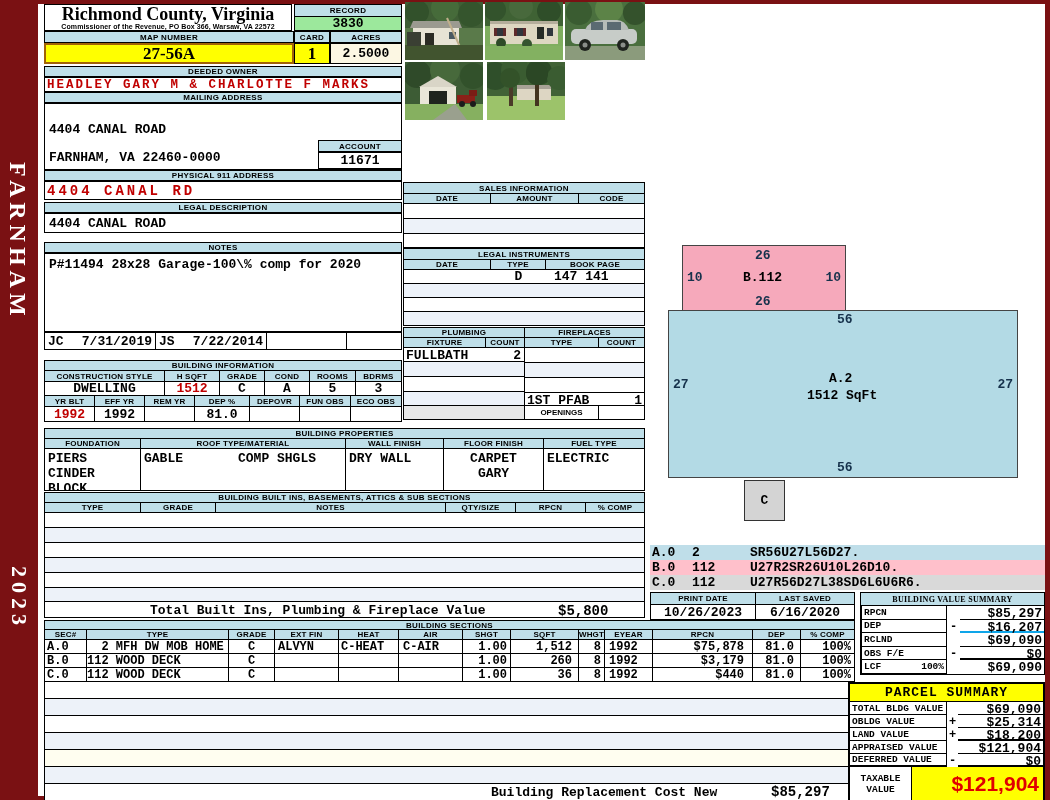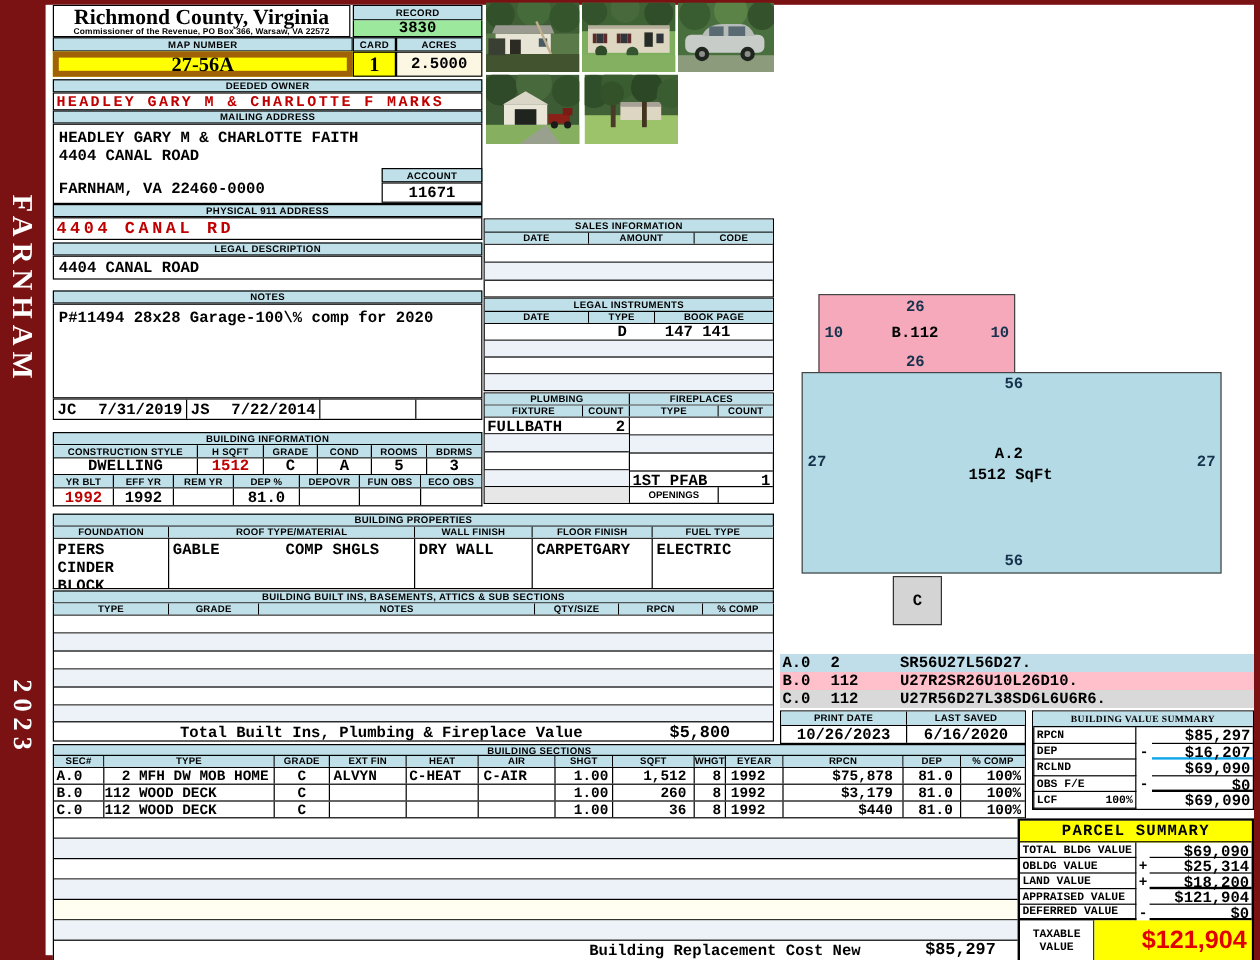--- a/index.html
+++ b/index.html
@@ -41,30 +41,29 @@
     <div style="font-weight:bold;font-size:7px;letter-spacing:.1px;">Commissioner of the Revenue, PO Box 366, Warsaw, VA 22572</div>
   </div>
 
   <div class="abs hdr" style="left:294px;top:4px;width:108px;height:13px;">RECORD</div>
   <div class="abs mono ctr" style="left:294px;top:17px;width:108px;height:14px;background:#9CE89C;border:1px solid #000;border-top:none;display:flex;align-items:center;justify-content:center;">3830</div>
 
   <div class="abs hdr" style="left:44px;top:31px;width:250px;height:12px;">MAP NUMBER</div>
   <div class="abs hdr" style="left:294px;top:31px;width:36px;height:12px;">CARD</div>
   <div class="abs hdr" style="left:330px;top:31px;width:72px;height:12px;">ACRES</div>
 
-  <div class="abs serif" style="left:44px;top:43px;width:250px;height:21px;background:#FFFF00;border:5px solid #a16207;font-weight:bold;font-size:17px;display:flex;align-items:center;justify-content:center;">27-56A</div>
+  <div class="abs serif" style="left:44px;top:43px;width:250px;height:21px;background:#FFFF00;border:2px solid #a16207;font-weight:bold;font-size:17px;display:flex;align-items:center;justify-content:center;">27-56A</div>
   <div class="abs serif" style="left:294px;top:43px;width:36px;height:21px;background:#FFFF00;border:1px solid #000;font-weight:bold;font-size:17px;display:flex;align-items:center;justify-content:center;">1</div>
   <div class="abs mono" style="left:330px;top:43px;width:72px;height:21px;background:#FCF7E3;border:1px solid #000;display:flex;align-items:center;justify-content:center;">2.5000</div>
 
   <div class="abs hdr" style="left:44px;top:66px;width:358px;height:11px;">DEEDED OWNER</div>
   <div class="abs wbox mono red" style="left:44px;top:77px;width:358px;height:15px;display:flex;align-items:center;letter-spacing:2px;padding-left:2px;font-size:12.5px;">HEADLEY GARY M &amp; CHARLOTTE F MARKS</div>
 
   <div class="abs hdr" style="left:44px;top:92px;width:358px;height:11px;">MAILING ADDRESS</div>
   <div class="abs wbox" style="left:44px;top:103px;width:358px;height:67px;">
-    <div class="mono" style="position:absolute;left:4px;top:3px;">HEADLEY GARY M &amp; CHARLOTTE FAITH</div>
     <div class="mono" style="position:absolute;left:4px;top:18px;">4404 CANAL ROAD</div>
     <div class="mono" style="position:absolute;left:4px;top:46px;">FARNHAM, VA 22460-0000</div>
   </div>
   <div class="abs hdr" style="left:318px;top:140px;width:84px;height:12px;">ACCOUNT</div>
   <div class="abs wbox mono" style="left:318px;top:152px;width:84px;height:17px;display:flex;align-items:center;justify-content:center;">11671</div>
 
   <div class="abs hdr" style="left:44px;top:170px;width:358px;height:11px;">PHYSICAL 911 ADDRESS</div>
   <div class="abs wbox mono red" style="left:44px;top:181px;width:358px;height:19px;display:flex;align-items:center;letter-spacing:3px;padding-left:2px;font-size:14px;">4404 CANAL RD</div>
 
   <div class="abs hdr" style="left:44px;top:202px;width:358px;height:11px;">LEGAL DESCRIPTION</div>
@@ -142,21 +141,21 @@
         <span class="mono">PIERS</span>
         <span class="mono">CINDER BLOCK</span>
       </div>
       <div class="cell" style="width:205px;align-items:flex-start;padding:2px 3px;">
         <span class="mono">GABLE</span>
         <span class="mono" style="margin-left:55px;">COMP SHGLS</span>
       </div>
       <div class="cell" style="width:98px;align-items:flex-start;padding:2px 3px;">
         <span class="mono">DRY WALL</span>
       </div>
-      <div class="cell" style="width:100px;flex-direction:row;align-items:flex-start;justify-content:flex-start;padding:2px 3px;">
+      <div class="cell" style="width:100px;flex-direction:column;align-items:center;justify-content:flex-start;padding:2px 3px;">
         <span class="mono">CARPET</span>
         <span class="mono">GARY</span>
       </div>
       <div class="cell" style="width:100px;align-items:flex-start;padding:2px 3px;">
         <span class="mono">ELECTRIC</span>
       </div>
     </div>
   </div>
 
   <div class="abs hdr" style="left:44px;top:492px;width:601px;height:11px;">BUILDING BUILT INS, BASEMENTS, ATTICS &amp; SUB SECTIONS</div>

